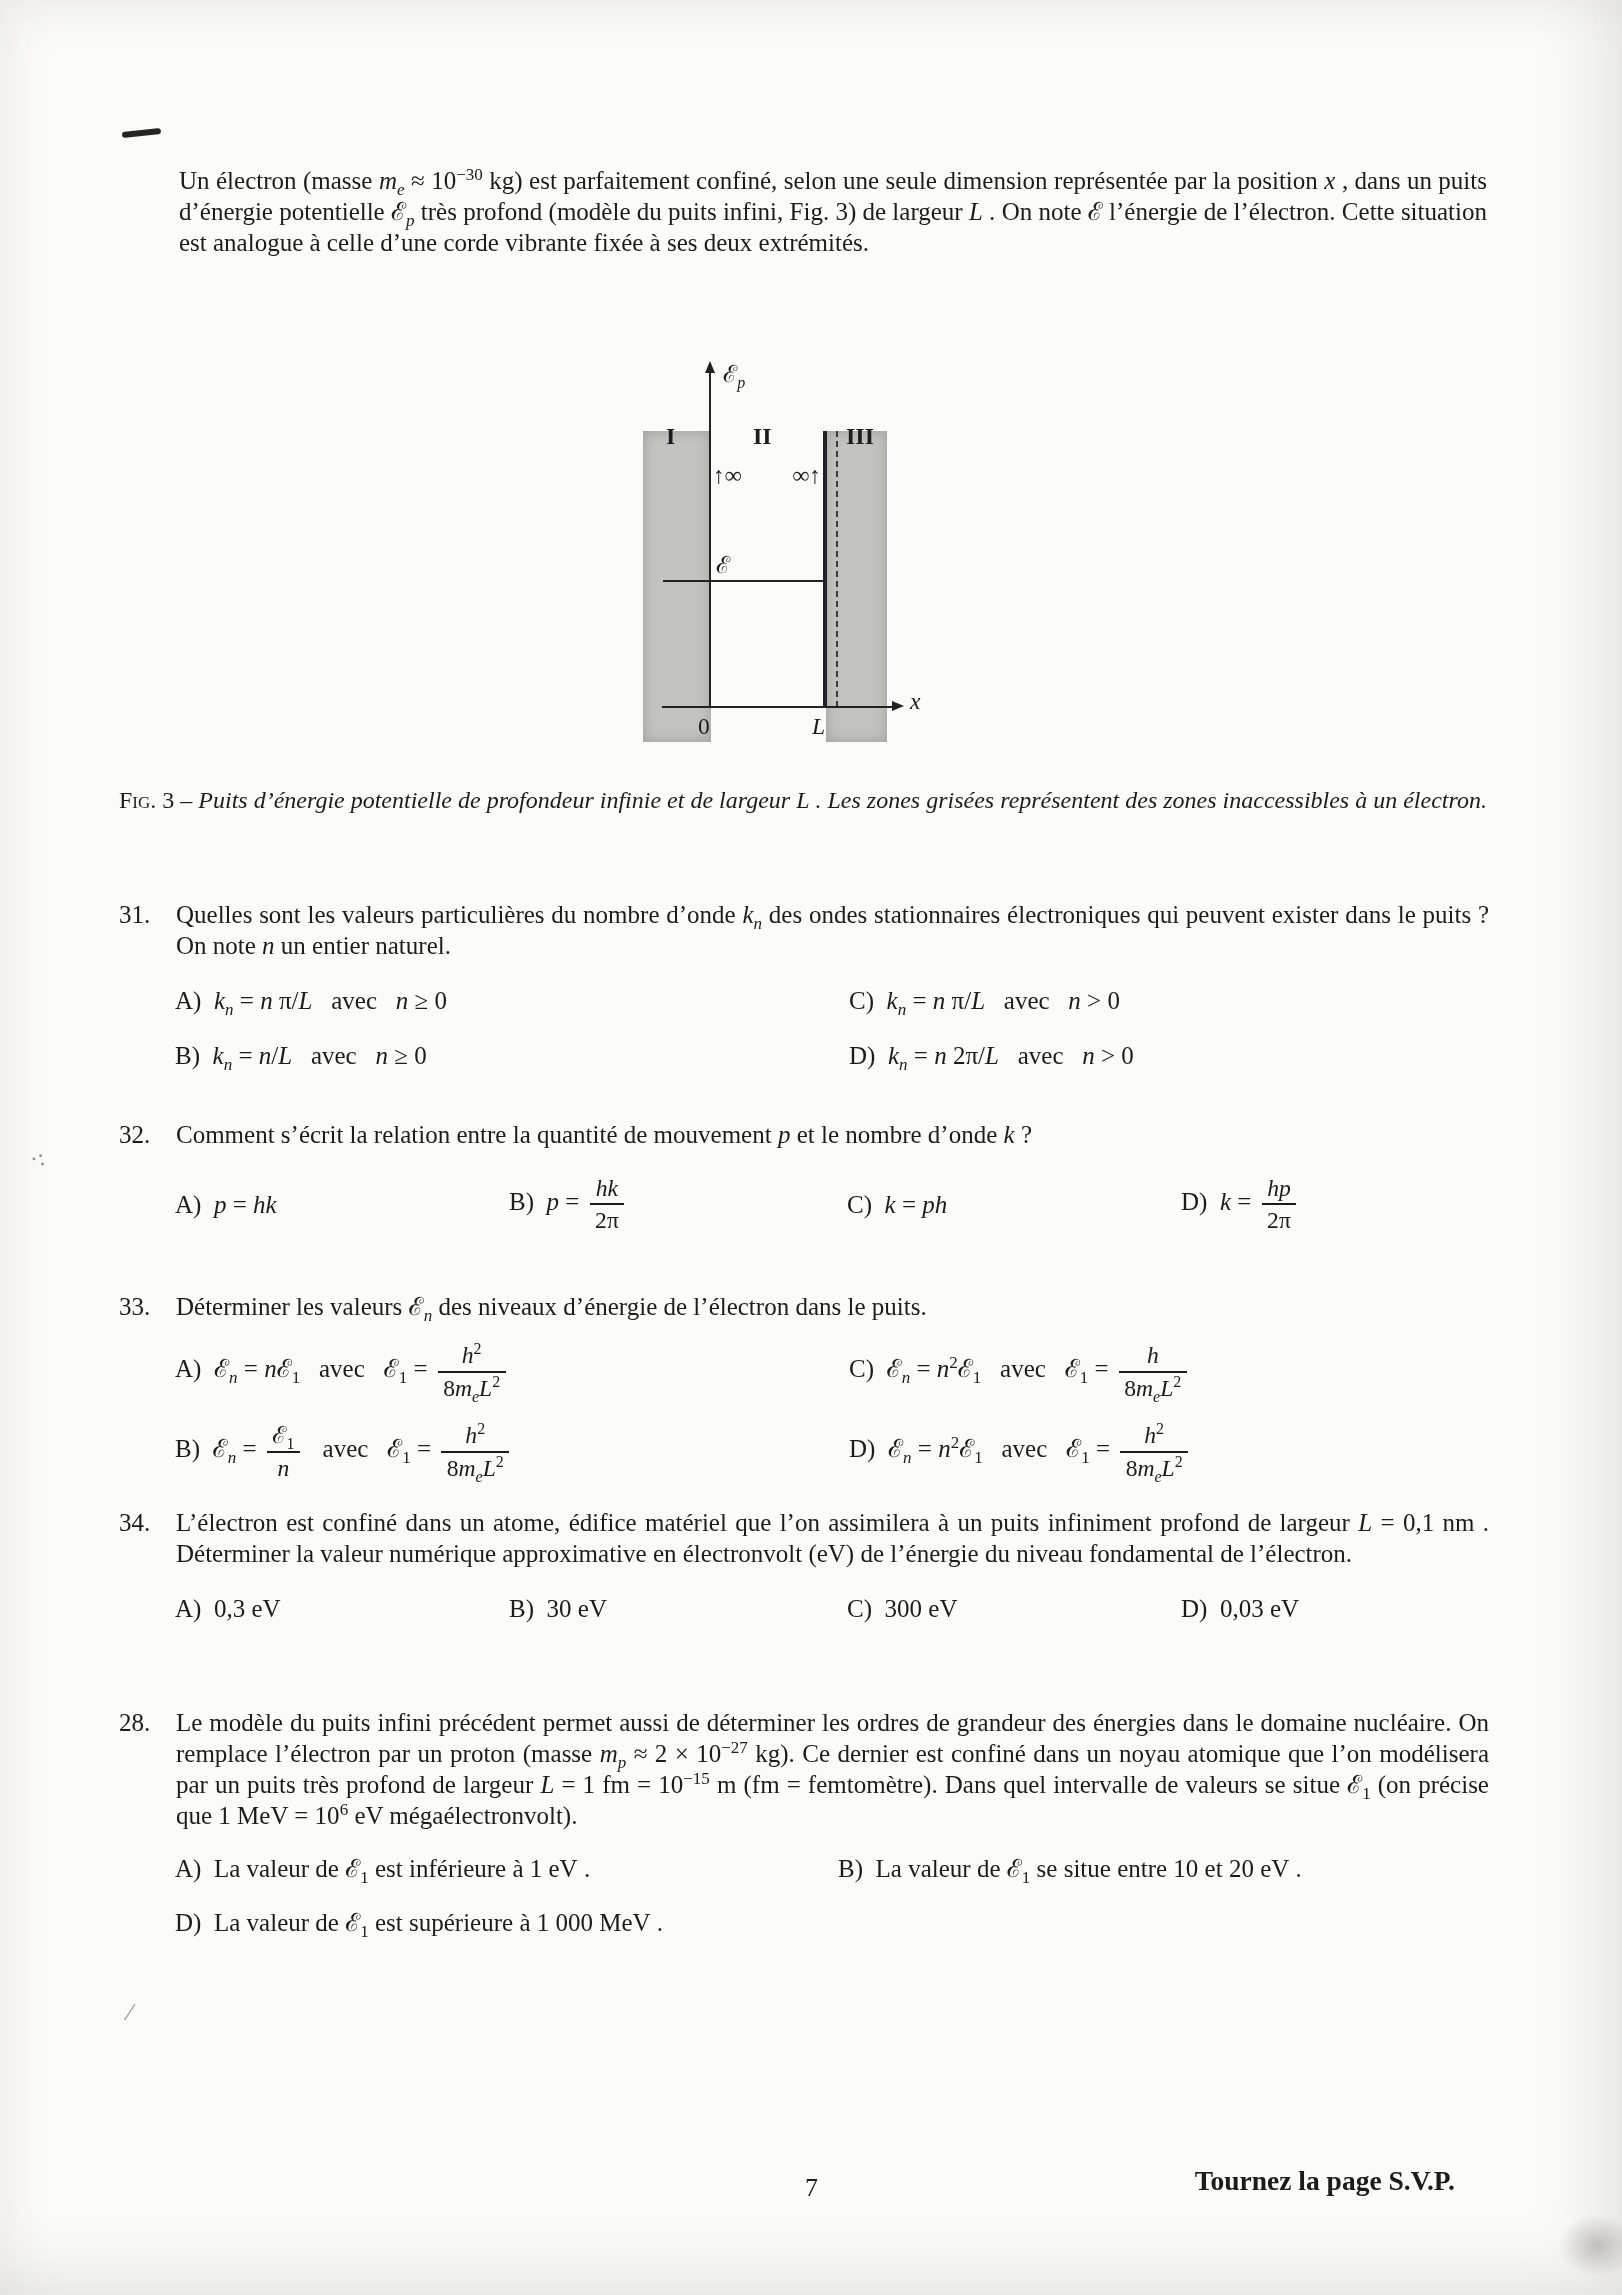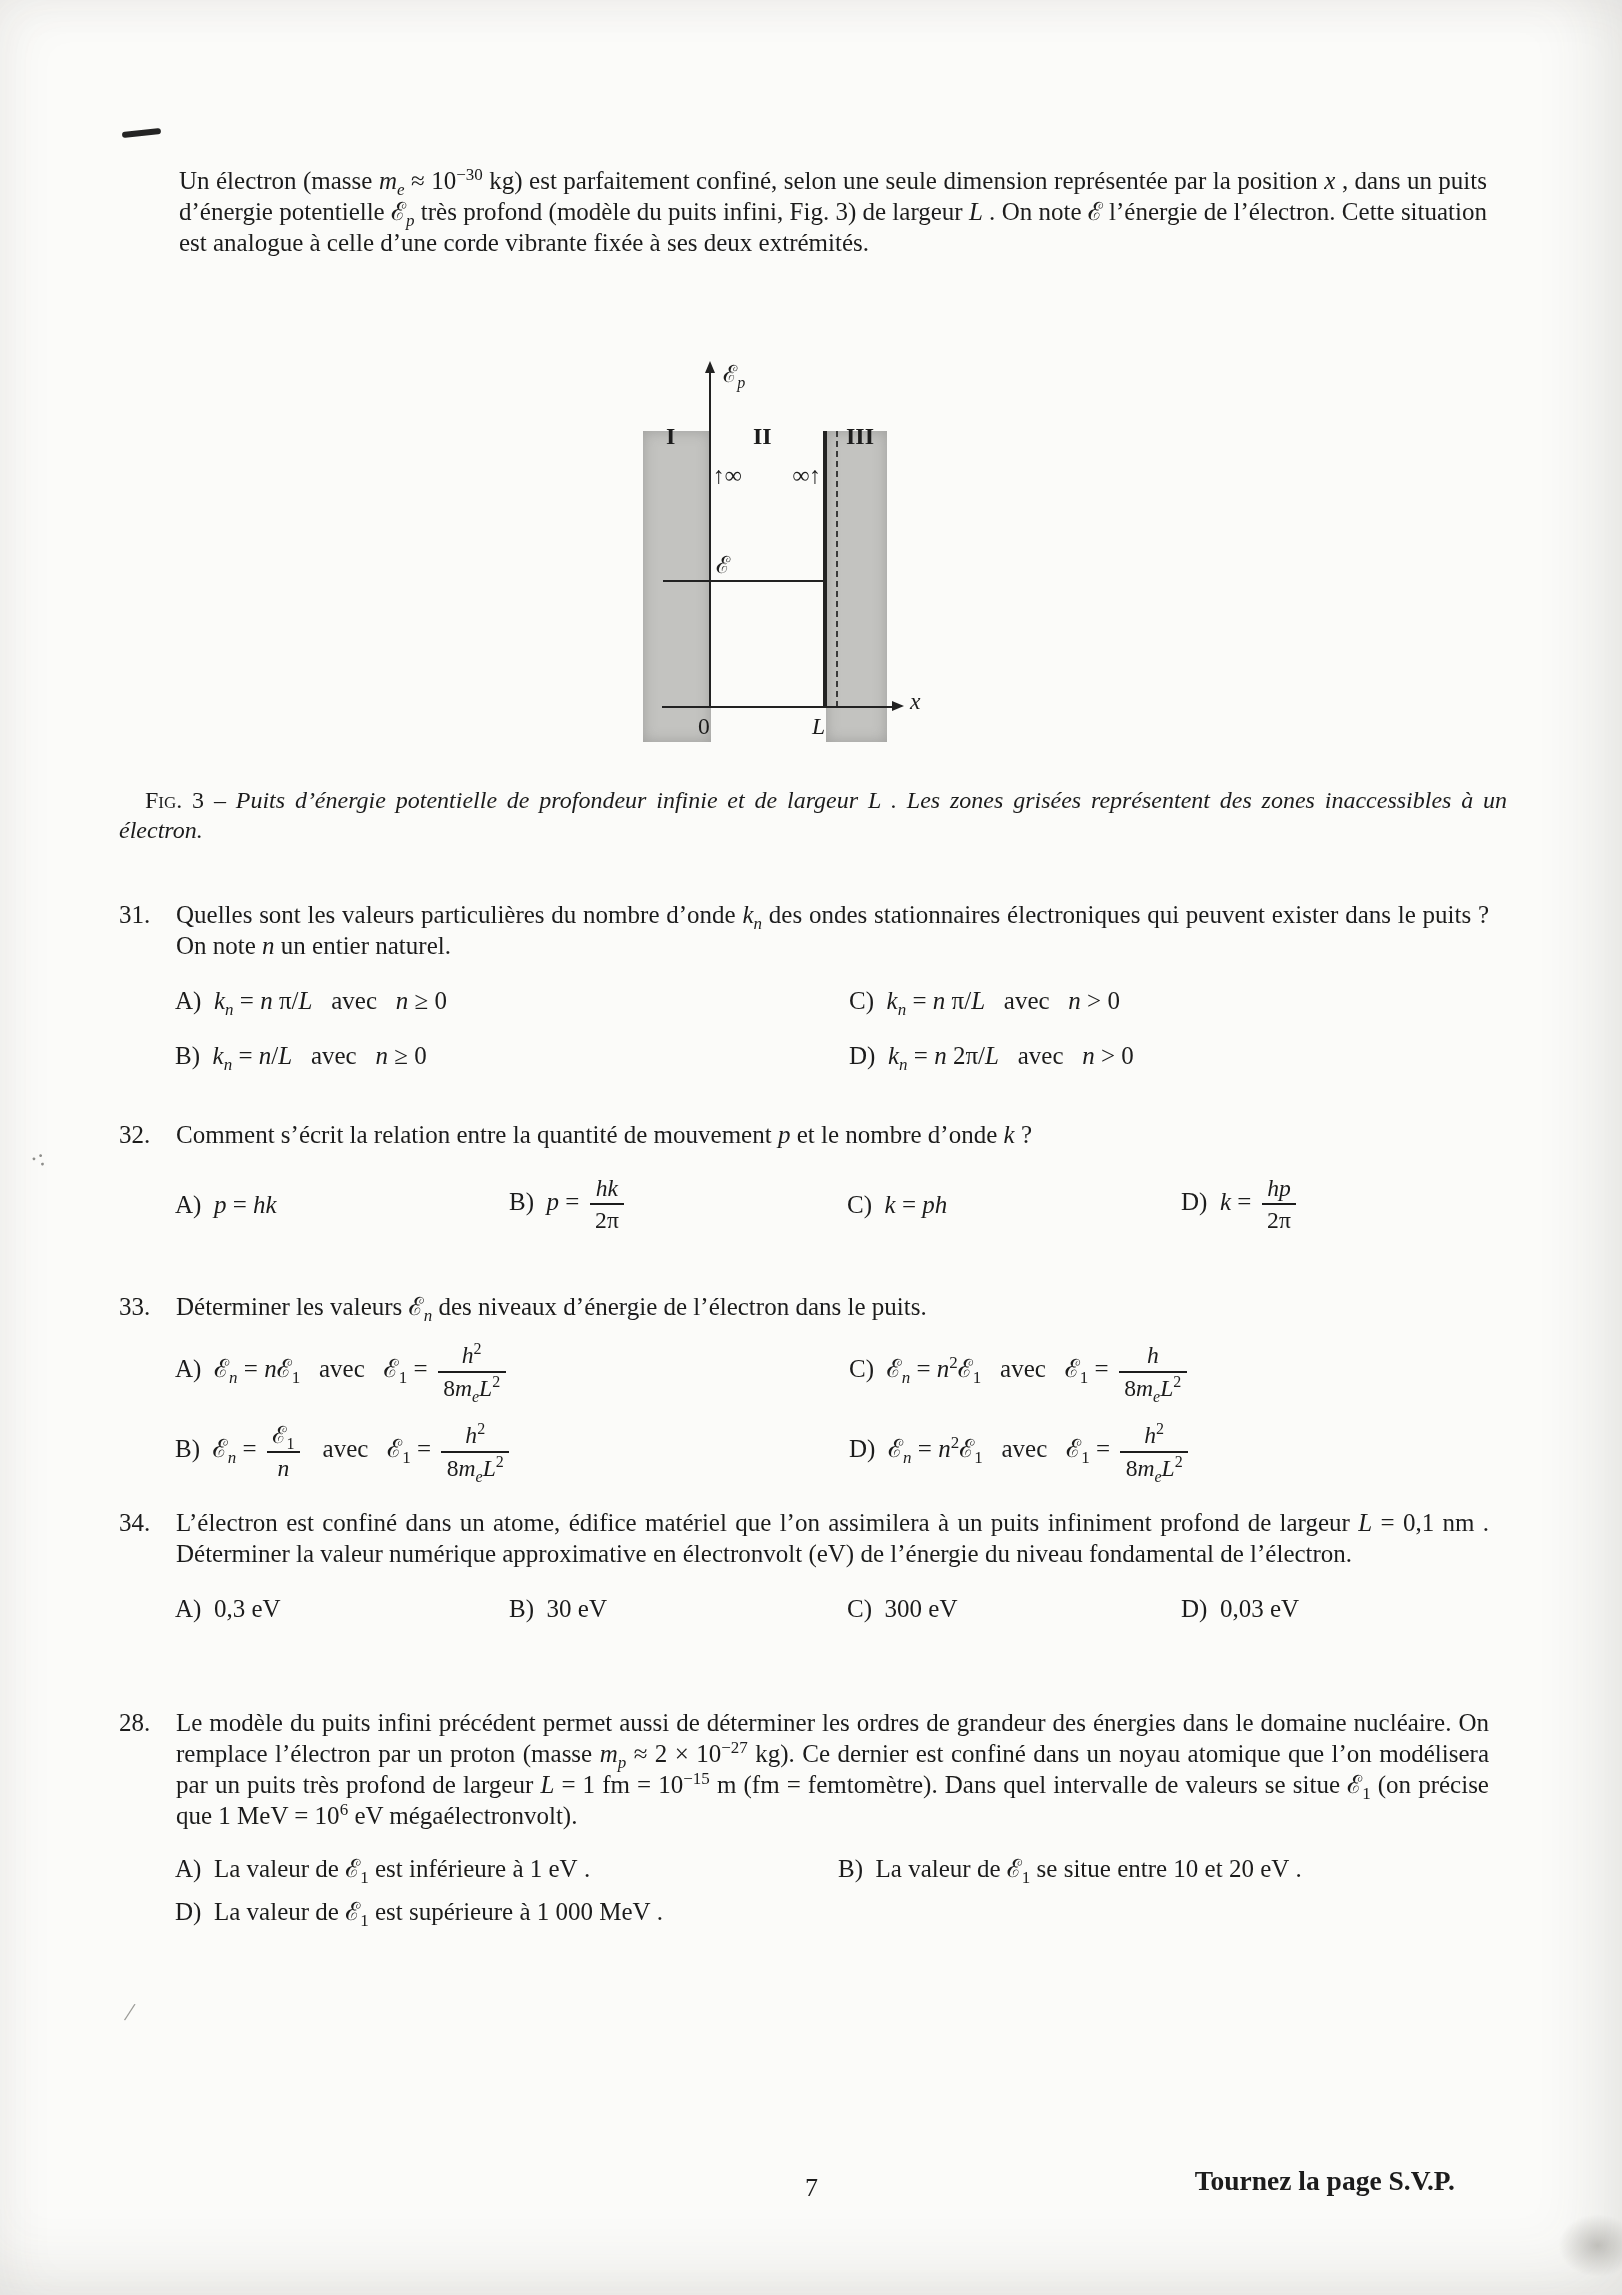--- a/index.html
+++ b/index.html
@@ -44,32 +44,32 @@
   .energy-label { left:100px; top:185px; }
   .x-axis  { left:46px; top:343px; width:234px; height:2px; background:#222; }
   .x-arrow { left:276px; top:338px; width:0; height:0;
              border-top:5.5px solid transparent; border-bottom:5.5px solid transparent;
              border-left:12.6px solid #222; }
   .x-label { left:294px; top:325px; font-style:italic; }
   .origin-label { left:82px; top:350px; }
   .L-label { left:196px; top:350px; font-style:italic; }
 
   .caption { left:119px; top:785px; width:1388px; font-size:24px; line-height:30px; text-align:justify; }
-  .fig-label { font-variant:small-caps; font-style:normal;margin-left:26px; }
+  .fig-label { font-variant:small-caps; font-style:normal; }
 
   
   .question { position:absolute; left:119px; width:1370px; }
   .q31 { top:899px; } .q32 { top:1119px; } .q33 { top:1291px; }
   .q34 { top:1507px; } .q35 { top:1707px; }
   .qrow { display:flex;font-family:Liberation Serif, serif; }
   .qnum { flex:0 0 57px; font-size:25px; line-height:31px; }
   .qtext { flex:1; }
   .opts { padding-left:56px; display:grid; font-size:25px; line-height:31px; align-items:center; }
   .opts-2col  { grid-template-columns:674px 1fr; row-gap:24px; margin-top:23.6px; }
-  .opts-2colB { grid-template-columns:663px 1fr; row-gap:12px; margin-top:22px; }
+  .opts-2colB { grid-template-columns:663px 1fr; row-gap:23px; margin-top:22px; }
   .opts-4col  { grid-template-columns:334px 338px 334px 1fr; margin-top:23.6px; }
   .opts-frac2 { grid-template-columns:674px 1fr; row-gap:19px; margin-top:19px; }
   .opt { white-space:nowrap; }
   .letter { margin-right:12.6px; }
 
   
   .frac { display:inline-block; vertical-align:middle; text-align:center;
           line-height:1.02; margin:2.4px 3.9px; font-size:23.6px; }
   .frac .num { display:block; border-bottom:2px solid #1c1c1c; padding:0 5.5px 3.1px; }
   .frac .den { display:block; padding:3.1px 5.5px 0; }

